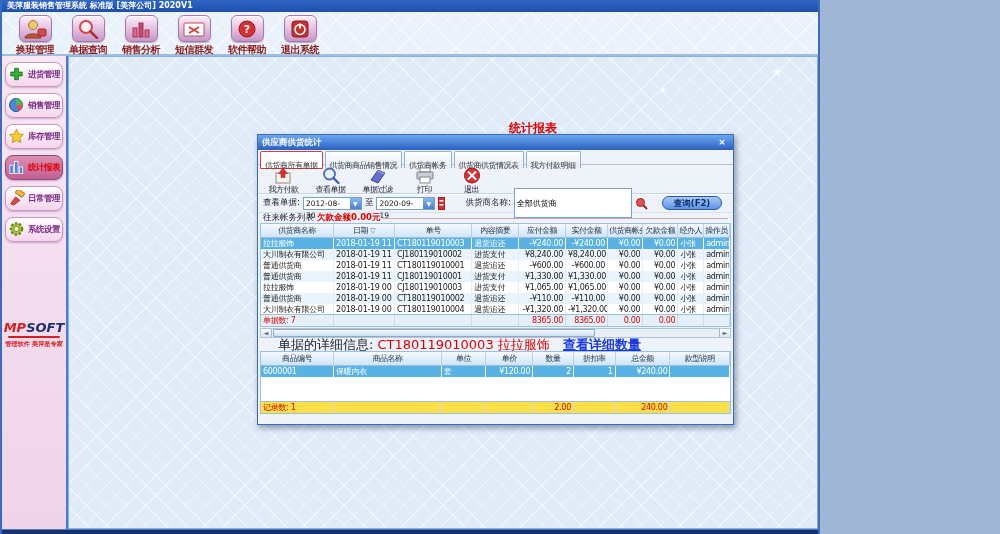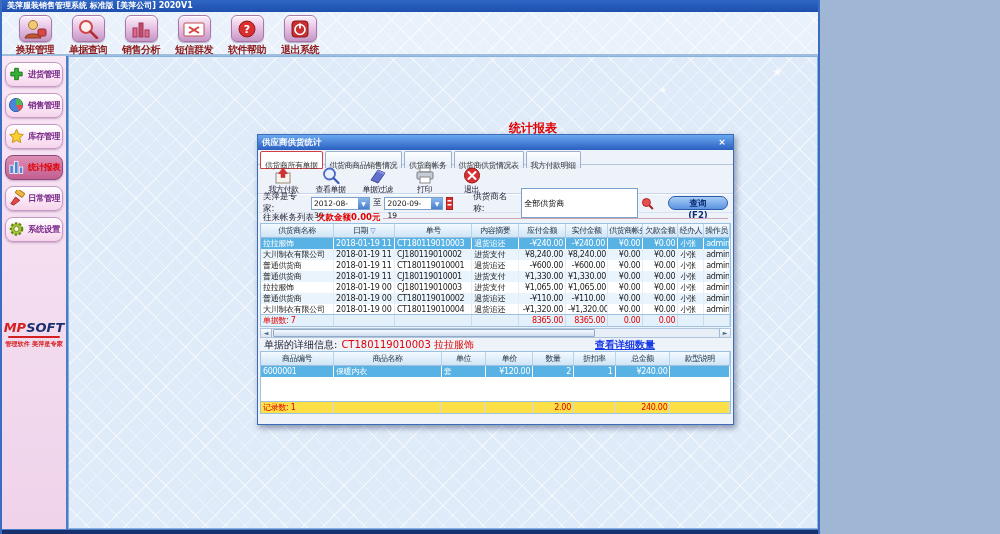--- a/index.html
+++ b/index.html
@@ -84,21 +84,21 @@
   .sort{color:#3a6cd8;font-size:7px;}
   .sumrow{height:12px;margin:0 2px;background:#e4f0fa;border:1px solid #9cc0e0;border-top:none;}
   .sumrow td{color:var(--alert-red,#e00000);border-right:1px solid #c8dcf0;}
   
   .hscroll{height:10px;margin:1px 2px 0;display:flex;background:#e8eef6;border:1px solid #b0c4dc;}
   .harrow{width:11px;background:linear-gradient(#fbfdff,#d8e4f0);border-right:1px solid #a0b8d0;color:#4a6a92;
     font-size:6px;line-height:8px;text-align:center;cursor:pointer;}
   .harrow.r{border-left:1px solid #a0b8d0;border-right:none;}
   .htrack{flex:1;position:relative;}
   .hthumb{position:absolute;left:1px;top:0;height:8px;width:72%;background:linear-gradient(#f6faff,#ccdcf0);border:1px solid #92aac8;border-radius:1px;cursor:grab;}
-  .dlg-detail{height:13px;display:flex;align-items:center;gap:4px;padding:0 6px;font-size:10px;color:#223;}
+  .dlg-detail{height:13px;display:flex;align-items:center;gap:4px;padding:0 20px;font-size:13px;color:#223;}
   .detail-val{color:var(--alert-red,#e00000);}
   .detail-link{margin-left:auto;margin-right:72px;color:var(--link-blue,#1a3ae8);text-decoration:underline;cursor:pointer;font-weight:bold;}
   .footrow{height:12px;margin:0 2px;background:#fde047;border:1px solid #9cc0e0;border-top:none;}
   .footrow td{color:var(--alert-red,#e00000);border-right:1px solid #c8dcf0;}
   
   .bottomstrip{position:absolute;left:0;right:0;bottom:0;height:5px;background:#15316e;border-top:1px solid #4a7cc8;}
 </style>
 </head>
 <body>
 
@@ -275,21 +275,21 @@
                 <rect x="2" y="5" width="16" height="7" rx="1" fill="#c8ccd4" stroke="#787c88"></rect>
                 <rect x="5" y="10" width="10" height="6" fill="#fff" stroke="#888"></rect>
               </svg></span><div>打印</div></div>
           <div class="dtb"><span><svg width="20" height="17" viewBox="0 0 20 17">
                 <circle cx="10" cy="8.5" r="7.5" fill="#d83030" stroke="#981818"></circle>
                 <path d="M6.5 5l7 7M13.5 5l-7 7" stroke="#fff" stroke-width="2" stroke-linecap="round"></path>
               </svg></span><div>退出</div></div>
         </div>
 
       <div class="dlg-query">
-        <span>美萍是专家:</span>
+        <span>查看单据:</span>
         <span class="combo">
           <span class="val">2012-08-30</span>
           <span class="arw">▼</span>
         </span>
         <span>至</span>
         <span class="combo">
           <span class="val">2020-09-19</span>
           <span class="arw">▼</span>
         </span>
         <svg width="7" height="13">

